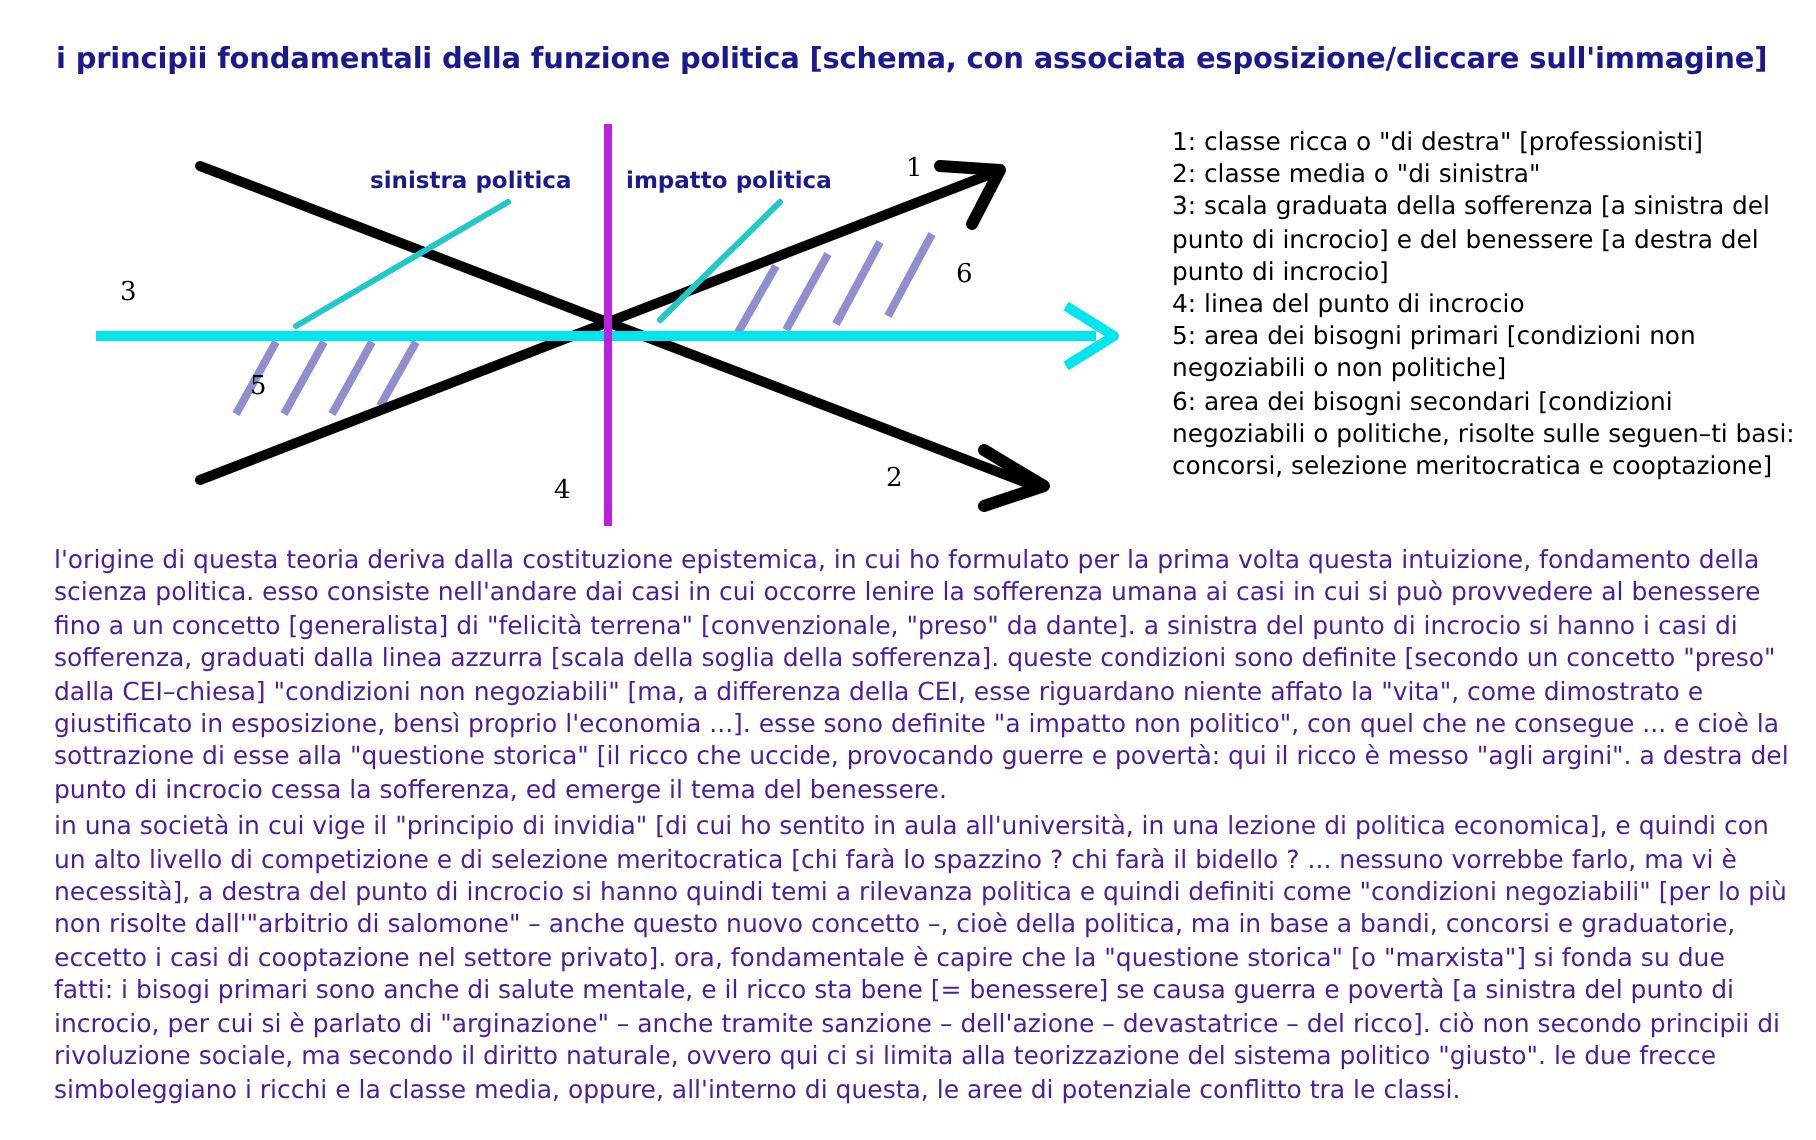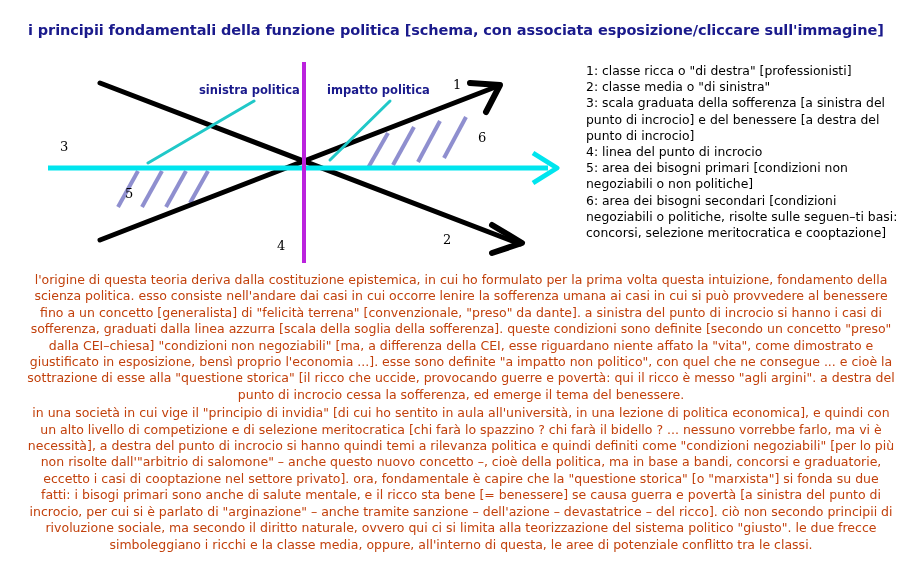--- a/index.html
+++ b/index.html
@@ -39,21 +39,20 @@
   }
   #diagram svg { display: block; }
 
   .diag-label {
     position: absolute;
     font-family: "DejaVu Sans", sans-serif;
     font-size: 11.5px;
     font-weight: bold;
     color: #1a1a8c;
     white-space: nowrap;
-    margin-left: 14px;
   }
   .diag-num {
     position: absolute;
     font-family: "DejaVu Serif", serif;
     font-size: 13px;
     color: #000000;
     white-space: nowrap;
   }
 
   #lbl-sinistra { left: 185px; top: 28px; }
@@ -81,22 +80,22 @@
 
   
   #body-text {
     position: absolute;
     left: 27px;
     top: 272px;
     width: 868px;
     font-family: "DejaVu Sans", sans-serif;
     font-size: 12.5px;
     line-height: 16.4px;
-    color: #c2410c;
-    text-align: center;
+    color: #4c1d95;
+    text-align: left;
   }
   #body-text p {
     margin: 0 0 0 0;
   }
   #body-text p + p { margin-top: 2px; }
 </style>
 </head>
 <body>
 
 <div id="page-title">i principii fondamentali della funzione politica [schema, con associata esposizione/cliccare sull'immagine]</div>

